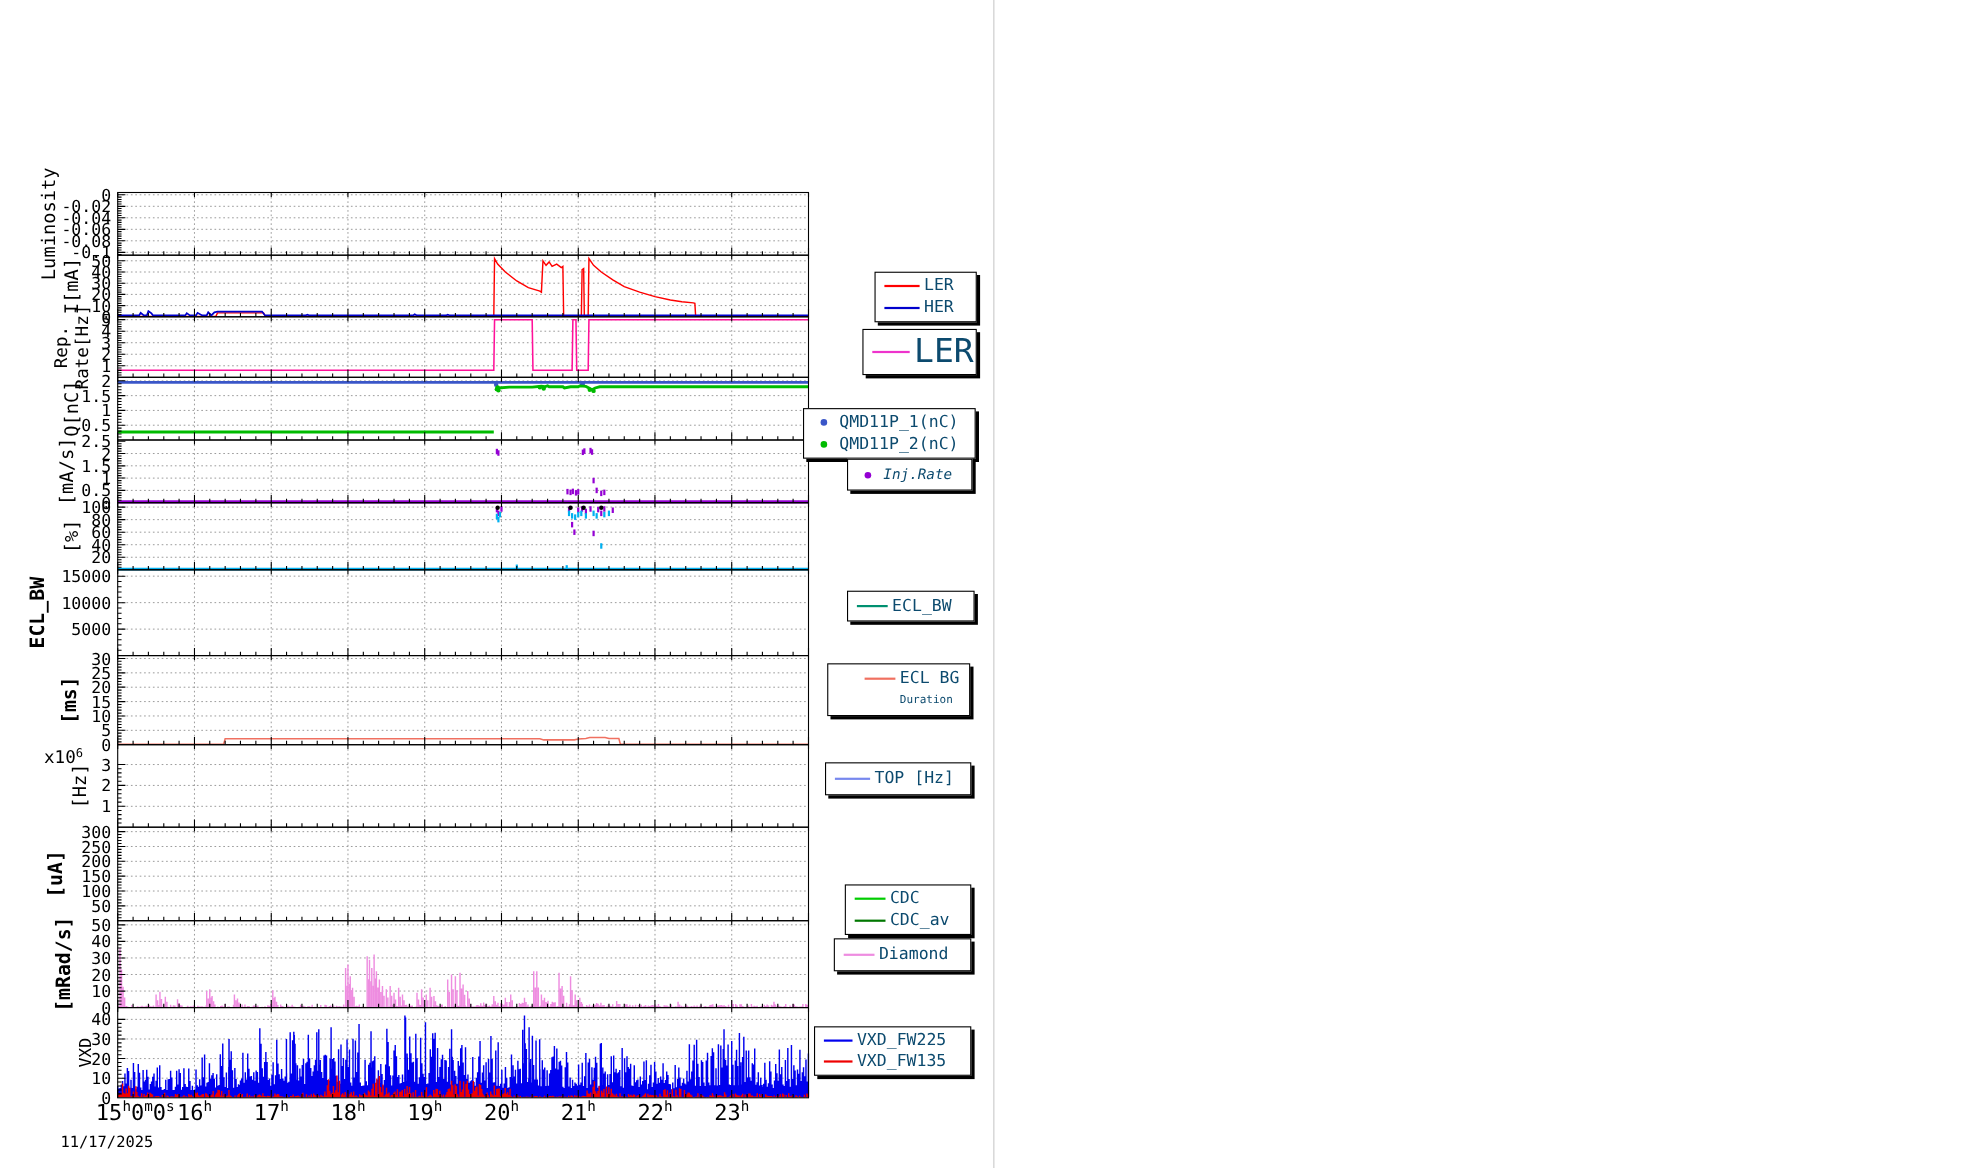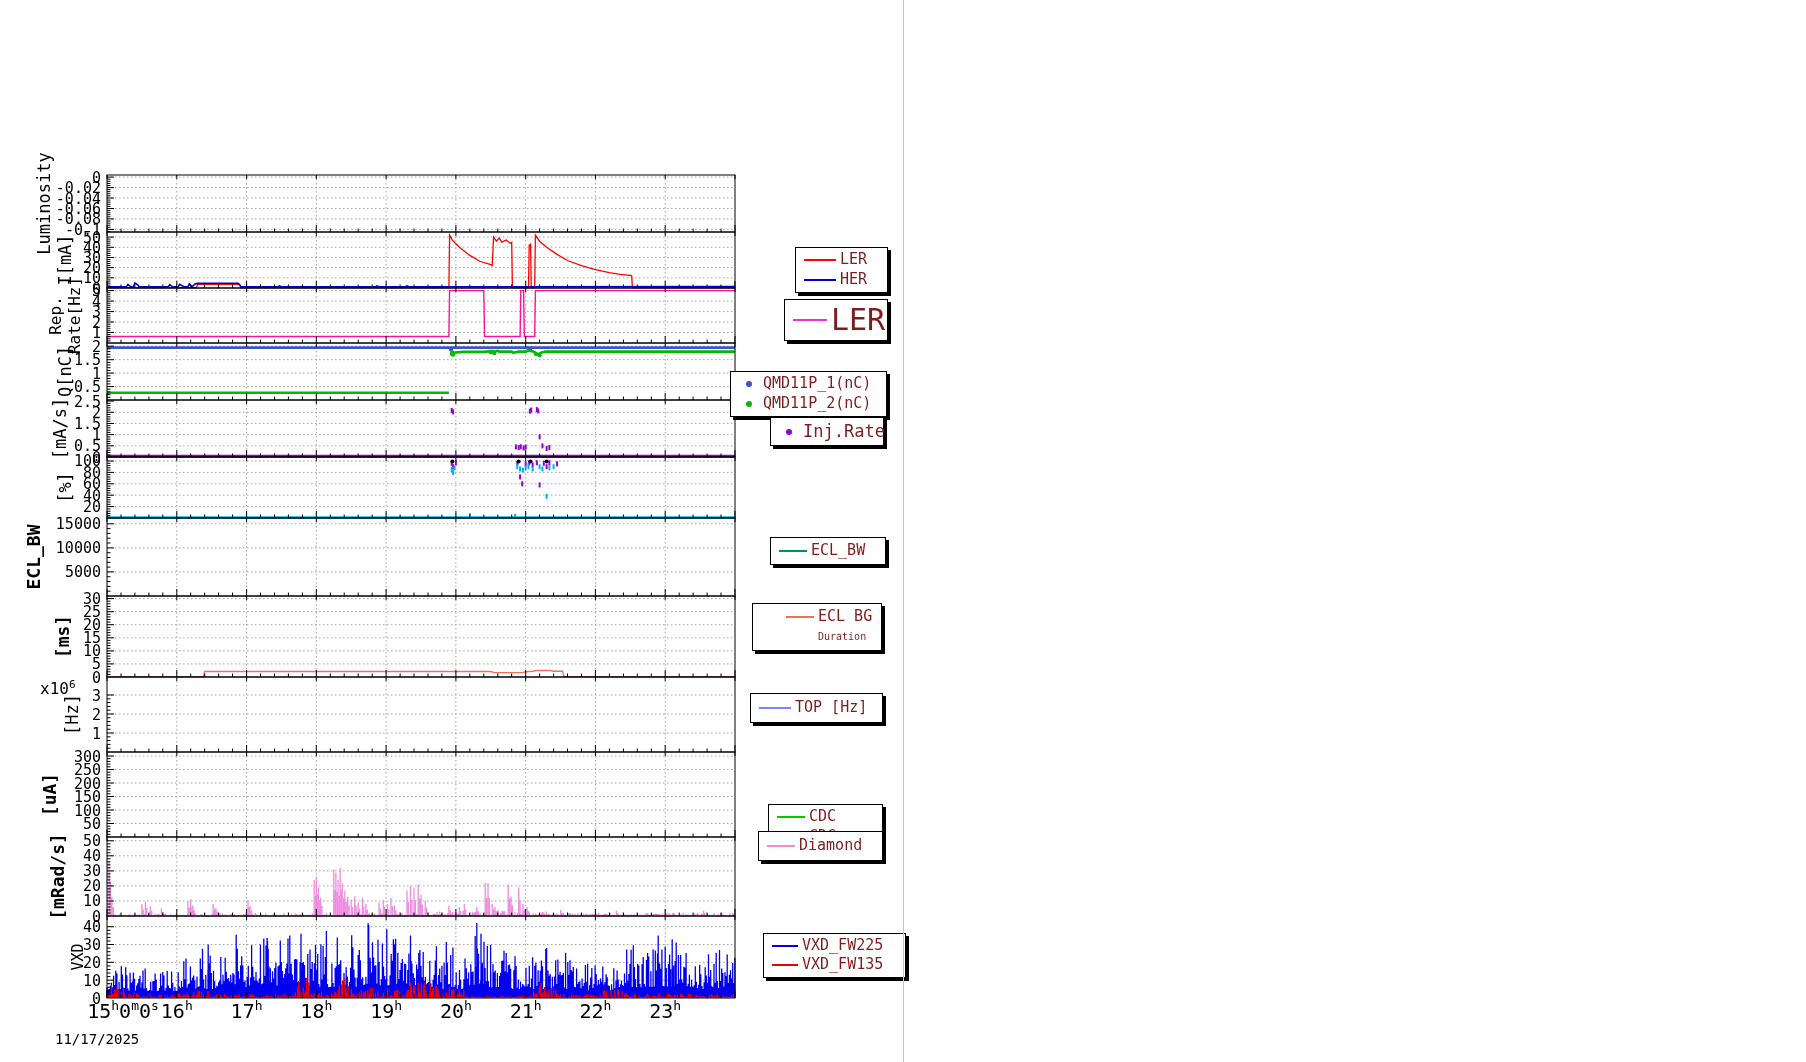--- a/index.html
+++ b/index.html
@@ -7,21 +7,21 @@
        font-family:"DejaVu Sans Mono",monospace;}
   #chart{position:absolute;left:0;top:0;}
   #legends{position:absolute;left:0;top:0;width:100%;height:100%;pointer-events:none;}
   .lg{position:absolute;background:#fff;border:1.5px solid #000;box-shadow:3px 3px 0 #000;
       box-sizing:border-box;display:flex;flex-direction:column;justify-content:center;
       padding:2px 4px;}
   .lg-row{display:flex;align-items:center;flex:1;}
   .lg-marker{display:flex;align-items:center;justify-content:center;flex:0 0 auto;}
   .lg-line{display:inline-block;height:0;}
   .lg-dot{display:inline-block;border-radius:50%;}
-  .lg-label{color:#7f1d1d;white-space:pre;line-height:1.05;}
+  .lg-label{color:#0c4a6e;white-space:pre;line-height:1.05;}
   #date{position:absolute;color:#000;font-size:14px;}
   #divider{position:absolute;top:0;width:1px;height:1062px;background:#c9c9c9;}
 </style>
 </head>
 <body>
 
 <div id="app">
   <svg id="chart" width="1806" height="1062">
       <g>
         <line x1="107" x2="735" y1="177.09174311926606" y2="177.09174311926606" stroke="#9a9a9a" stroke-width="0.9" stroke-dasharray="1.5 2.5"></line>
@@ -430,21 +430,21 @@
             <span class="lg-dot" style="width: 6px; height: 6px; background: rgb(0, 187, 0);"></span>
           </span>
           <span class="lg-label" style="font-size: 15px;">QMD11P_2(nC)</span>
         </div>
       </div>
       <div class="lg" style="left: 770px; top: 417px; width: 114px; height: 29px;">
         <div class="lg-row">
           <span class="lg-marker" style="width: 28px;">
             <span class="lg-dot" style="width: 6px; height: 6px; background: rgb(148, 0, 211);"></span>
           </span>
-          <span class="lg-label" style="font-size: 17px;">Inj.Rate</span>
+          <span class="lg-label" style="font-size: 13px; font-style: italic;">Inj.Rate</span>
         </div>
       </div>
       <div class="lg" style="left: 770px; top: 537px; width: 116px; height: 28px;">
         <div class="lg-row">
           <span class="lg-marker" style="width: 36px;">
             <span class="lg-line" style="width: 28px; border-top: 2.5px solid rgb(0, 144, 112);"></span>
           </span>
           <span class="lg-label" style="font-size: 15px;">ECL_BW</span>
         </div>
       </div>
@@ -475,29 +475,29 @@
           </span>
           <span class="lg-label" style="font-size: 15px;">CDC</span>
         </div>
         <div class="lg-row">
           <span class="lg-marker" style="width: 36px;">
             <span class="lg-line" style="width: 28px; border-top: 2.5px solid rgb(0, 119, 0);"></span>
           </span>
           <span class="lg-label" style="font-size: 15px;">CDC_av</span>
         </div>
       </div>
-      <div class="lg" style="left: 758px; top: 831px; width: 125px; height: 30px;">
+      <div class="lg" style="left: 758px; top: 853px; width: 125px; height: 30px;">
         <div class="lg-row">
           <span class="lg-marker" style="width: 36px;">
             <span class="lg-line" style="width: 28px; border-top: 2.5px solid rgb(238, 140, 224);"></span>
           </span>
           <span class="lg-label" style="font-size: 15px;">Diamond</span>
         </div>
       </div>
-      <div class="lg" style="left: 763px; top: 933px; width: 143px; height: 45px;">
+      <div class="lg" style="left: 740px; top: 933px; width: 143px; height: 45px;">
         <div class="lg-row">
           <span class="lg-marker" style="width: 34px;">
             <span class="lg-line" style="width: 26px; border-top: 2.5px solid rgb(0, 0, 238);"></span>
           </span>
           <span class="lg-label" style="font-size: 15px;">VXD_FW225</span>
         </div>
         <div class="lg-row">
           <span class="lg-marker" style="width: 34px;">
             <span class="lg-line" style="width: 26px; border-top: 2.5px solid rgb(238, 0, 0);"></span>
           </span>

